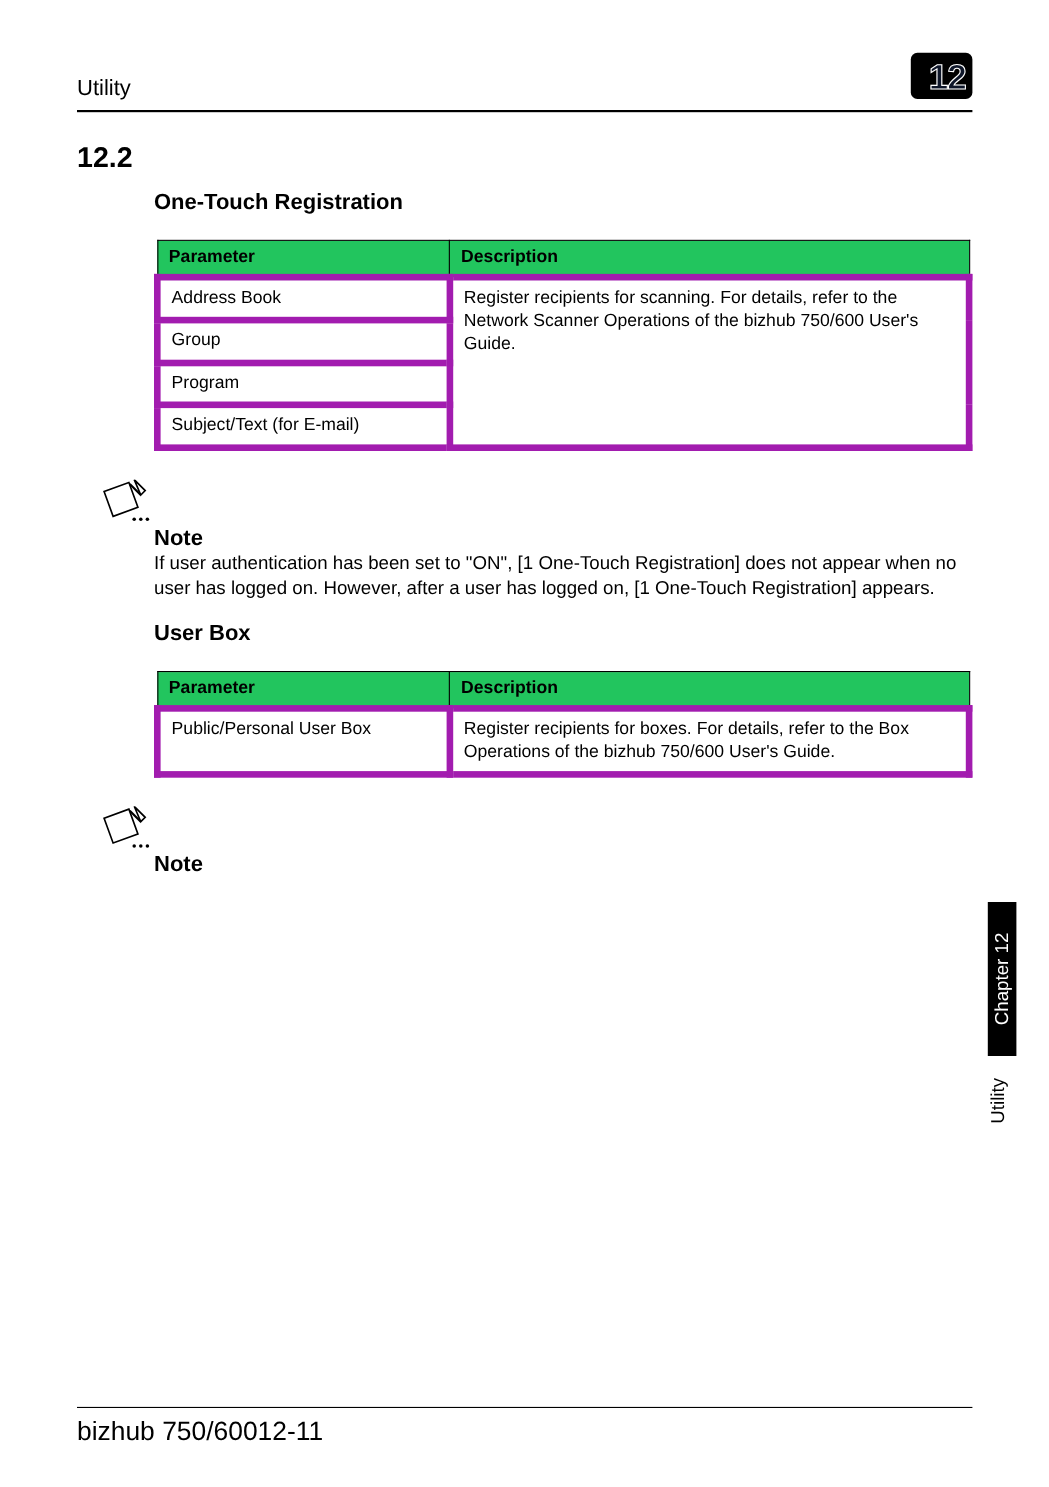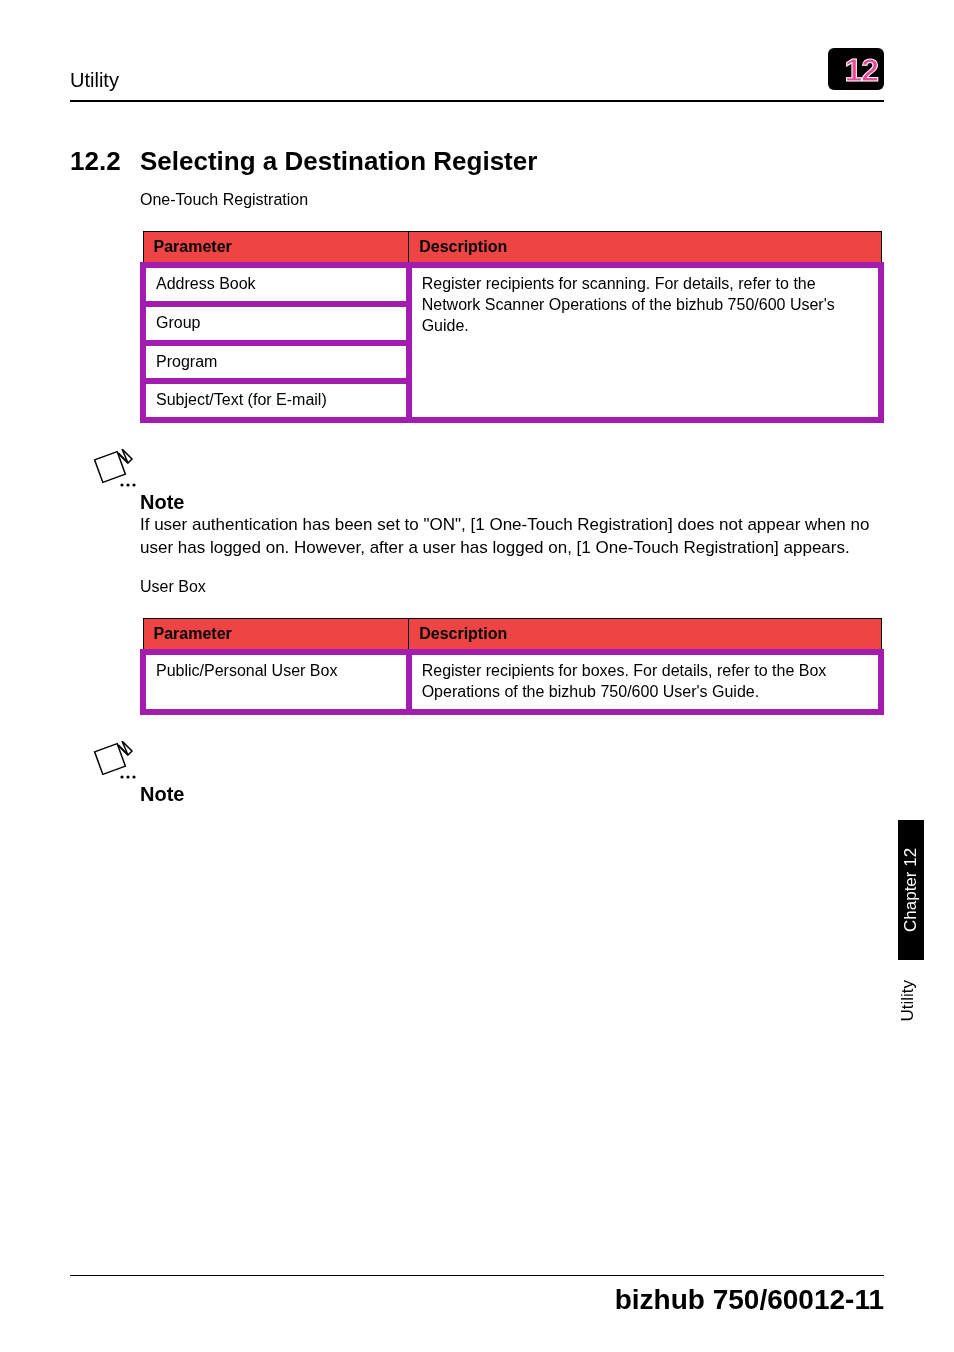--- a/index.html
+++ b/index.html
@@ -2,62 +2,61 @@
 <html><head>
 <meta charset="utf-8">
 <style>
   * { box-sizing: border-box; margin: 0; padding: 0; }
   html, body { width: 954px; height: 1352px; background: #fff; font-family: Arial, Helvetica, sans-serif; color: #000; }
   .page { position: relative; width: 954px; height: 1352px; padding: 50px 70px 40px 70px; }
   .header-row { display: flex; justify-content: space-between; align-items: flex-end; padding-bottom: 6px; }
   .header-left { font-size: 20px; }
   .chapter-badge { position: relative; width: 60px; height: 42px; }
   .badge-bg { position: absolute; right: 0; top: -2px; width: 56px; height: 42px; background: #000; border-radius: 6px; }
-  .badge-num { position: absolute; right: 6px; top: 2px; font-size: 32px; font-weight: 900; color: #ec4899; -webkit-text-stroke: 1px #fff; font-family: Arial Black, Arial, sans-serif; letter-spacing: -1px; }
+  .badge-num { position: absolute; right: 6px; top: 2px; font-size: 32px; font-weight: 900; color: #0f172a; -webkit-text-stroke: 1px #fff; font-family: Arial Black, Arial, sans-serif; letter-spacing: -1px; }
   .header-rule { border: none; border-top: 2px solid #000; margin-top: 2px; }
-  .content { padding-left: 70px; padding-top: 44px; }
+  .content { padding-left: 70px; padding-top: 26px; }
   .h2row { display: flex; align-items: baseline; margin-bottom: 14px; margin-left: -70px; }
   .h2num { font-size: 26px; font-weight: 700; width: 70px; }
   .h2title { font-size: 26px; font-weight: 700; }
   .para { font-size: 20px; line-height: 1.35; margin-bottom: 20px; }
-  .subhead { font-size: 16px; font-weight: 400; margin-top: 12px; margin-bottom: 22px; }
+  .subhead { font-size: 20px; font-weight: 700; margin-top: 12px; margin-bottom: 22px; }
   table { width: 100%; border-collapse: collapse; font-size: 16px; margin-bottom: 26px; }
-  th { background: #ef4444; text-align: left; font-weight: 700; padding: 6px 10px; border: 1px solid #000; }
+  th { background: #22c55e; text-align: left; font-weight: 700; padding: 6px 10px; border: 1px solid #000; }
   td { padding: 6px 10px; border: 6px solid #a21caf; vertical-align: top; line-height: 1.3; }
   .col-param { width: 36%; }
   .note-block { margin-bottom: 18px; }
   .note-icon-row { display: flex; align-items: flex-end; gap: 2px; margin-left: -48px; }
   .note-label { font-size: 20px; font-weight: 700; margin-top: 0; }
   .note-text { font-size: 17px; line-height: 1.35; }
   .side-tab { position: absolute; right: 30px; top: 820px; width: 26px; height: 140px; background: #000; color: #fff; writing-mode: vertical-rl; transform: rotate(180deg); text-align: center; font-size: 17px; display: flex; align-items: center; justify-content: center; }
   .side-text { position: absolute; right: 30px; top: 980px; width: 26px; writing-mode: vertical-rl; transform: rotate(180deg); text-align: center; font-size: 17px; }
   .footer { position: absolute; bottom: 36px; left: 70px; right: 70px; }
   .footer-rule { border: none; border-top: 1.5px solid #000; margin-bottom: 8px; }
-  .footer-row { display: flex; justify-content: flex-end; font-size: 28px; font-weight: bold; }
+  .footer-row { display: flex; justify-content: flex-start; font-size: 24px; }
   svg.hand { width: 46px; height: 42px; }
 </style>
 </head>
 <body>
 
 <div class="page">
 
   <div class="header-row">
     <div class="header-left">Utility</div>
     <div class="chapter-badge">
       <div class="badge-bg"></div>
       <div class="badge-num">12</div>
     </div>
   </div>
   <hr class="header-rule">
 
   <div class="content">
 
     <div class="h2row">
       <div class="h2num">12.2</div>
-      <div class="h2title">Selecting a Destination Register</div>
     </div>
 
 
     <div class="subhead">One-Touch Registration</div>
 
     <table>
       <thead>
         <tr>
           <th class="col-param">Parameter</th>
           <th>Description</th>

